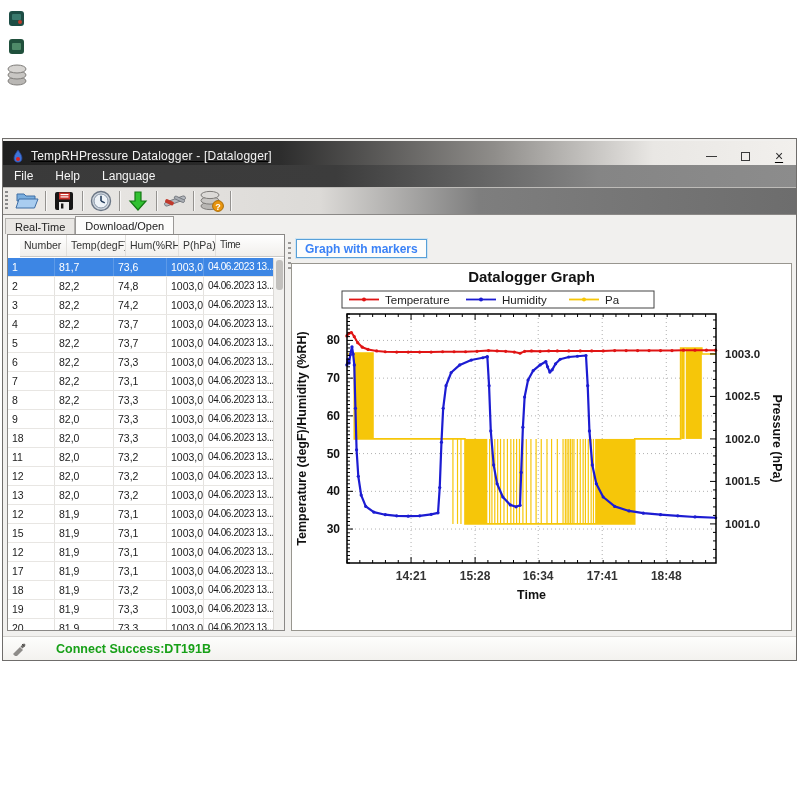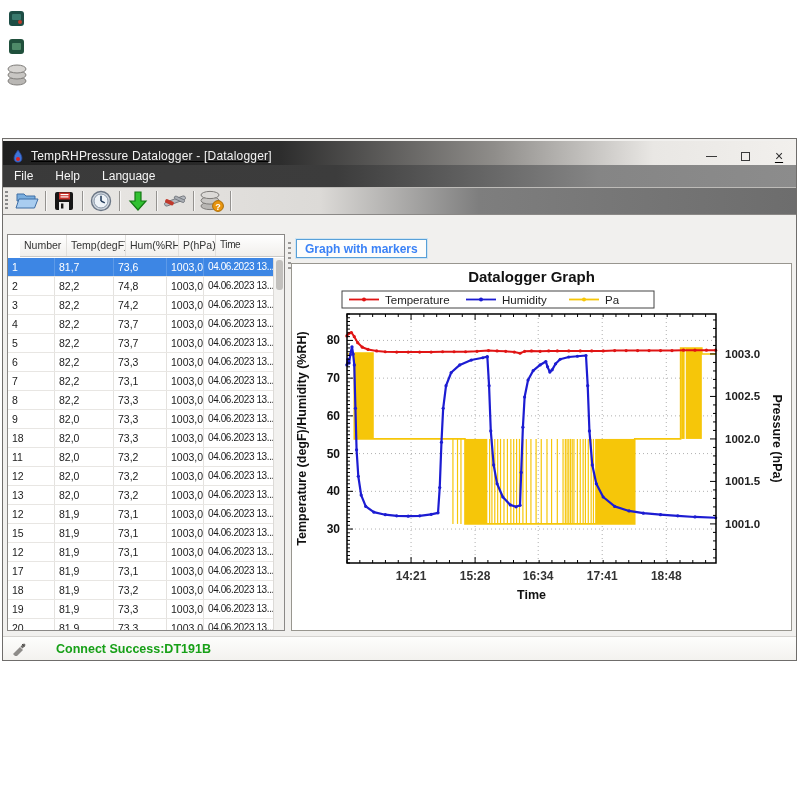--- a/index.html
+++ b/index.html
@@ -187,20 +187,24 @@
         <ellipse cx="11" cy="11.5" rx="9" ry="3.6" fill="#c8c6c3" stroke="#7e7c79"></ellipse>
         <ellipse cx="11" cy="6" rx="9" ry="3.6" fill="#dcdad7" stroke="#7e7c79"></ellipse>
         <circle cx="19" cy="17" r="5.4" fill="#e8950e" stroke="#a86a06"></circle>
         <text x="19" y="20.6" text-anchor="middle" font-size="9" font-weight="bold" fill="#fff" font-family="Liberation Sans, sans-serif">?</text>
       </svg>
     </span>
     <span class="tb-sep"></span>
   </div>
 
   <div class="content">
+    <div class="tabs" id="tabs">
+        <div class="tab">Real-Time</div>
+        <div class="tab active">Download/Open</div>
+      </div>
 
     <div class="table-wrap">
       <div class="thead" id="thead">
           <div class="th c0">Number</div>
           <div class="th c1">Temp(degF)</div>
           <div class="th c2">Hum(%RH)</div>
           <div class="th c3">P(hPa)</div>
           <div class="th c4">Time</div>
         </div>
       <div class="tbody" id="tbody">

